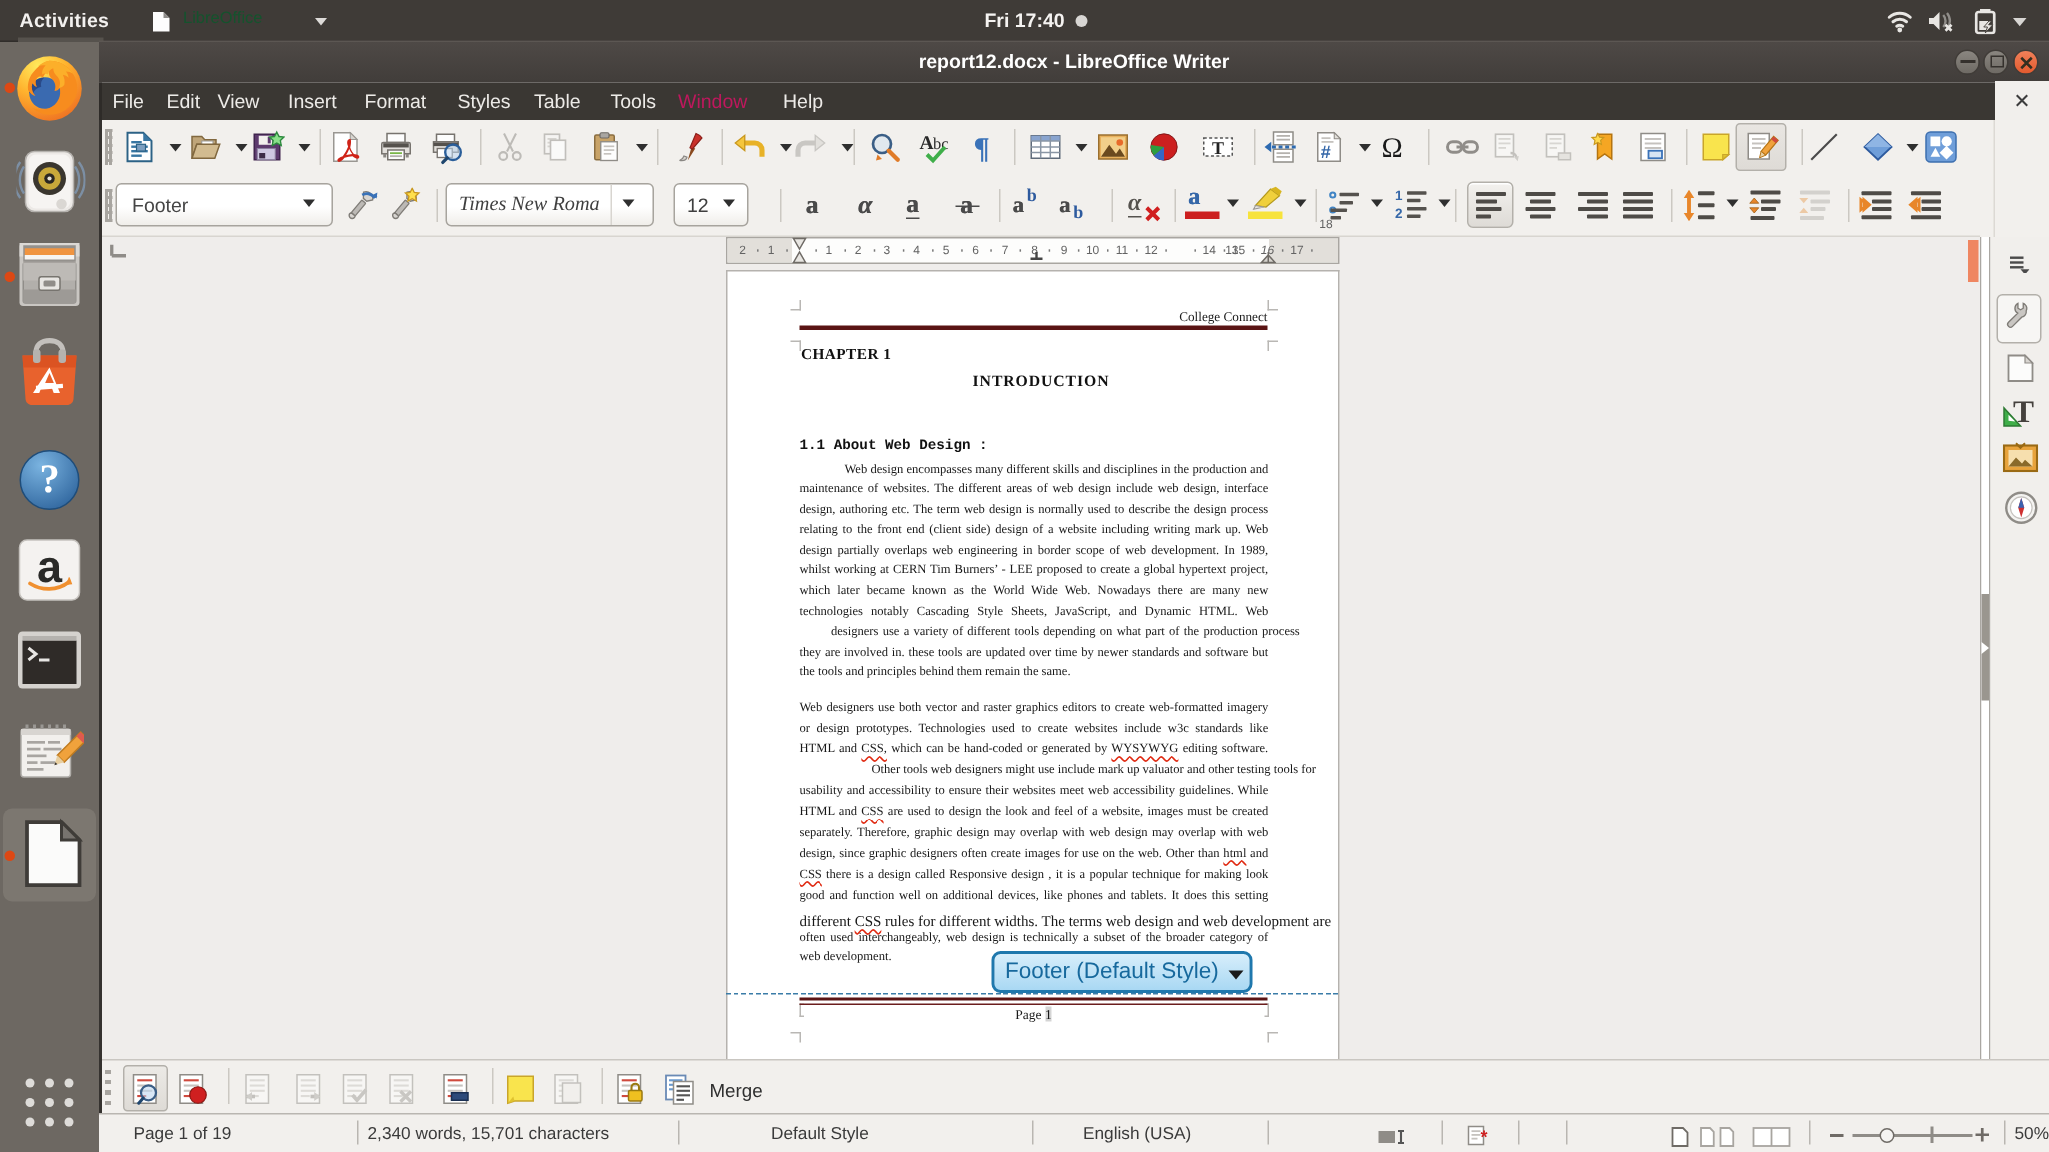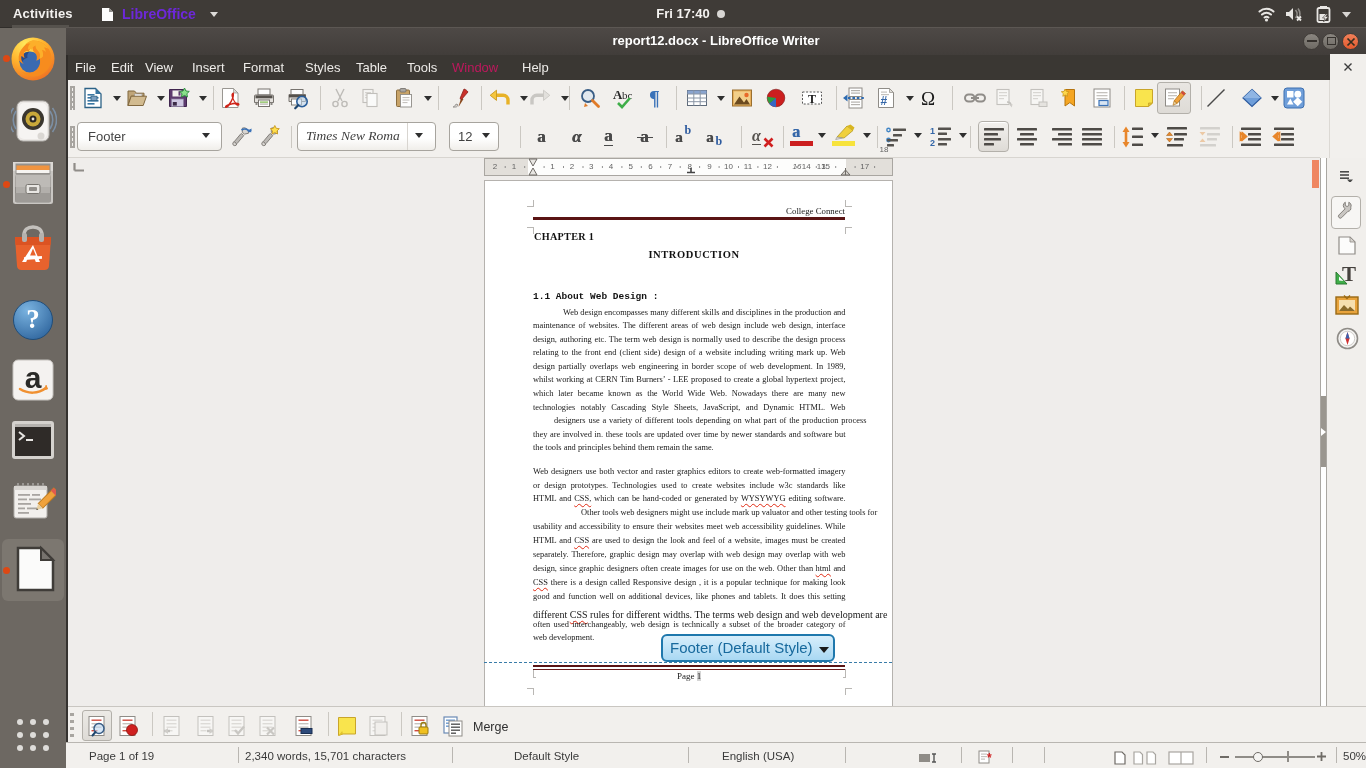--- a/index.html
+++ b/index.html
@@ -16,21 +16,21 @@
 .sq{text-decoration:underline;text-decoration-style:wavy;text-decoration-color:#e02a12;
 text-decoration-thickness:1px;text-underline-offset:2px;}
 </style></head><body>
 <div style="position:absolute;left:0;top:0;width:1366px;height:28px;background:#3f3b37;border-bottom:1px solid #302d2a;"></div>
 <div style="position:absolute;left:12px;top:25px;width:57px;height:3px;background:#56524d;"></div>
 <div style="position:absolute;left:13px;top:6px;font-size:13px;font-weight:700;color:#f3f1ef;letter-spacing:0.2px;">Activities</div>
 <svg style="position:absolute;left:101px;top:7px" width="13" height="15" viewBox="0 0 13 15">
     <path d="M1 1h7l4 4v9H1z" fill="#fdfdfd"></path>
     <path d="M8 1l4 4H8z" fill="#8f8d8a"></path>
   </svg>
-<div style="position:absolute;left:122px;top:6px;font-size:14px;font-weight:700;color:#6d28d9;">LibreOffice</div>
+<div style="position:absolute;left:122px;top:6px;font-size:11px;font-weight:400;color:#14532d;">LibreOffice</div>
 <svg style="position:absolute;left:209px;top:11px" width="10" height="7" viewBox="0 0 10 7">
     <path d="M1 1h8l-4 5z" fill="#dddbd8"></path>
   </svg>
 <div style="position:absolute;left:583px;top:6px;width:200px;text-align:center;font-size:13px;font-weight:700;color:#f5f3f1;">Fri 17:40</div>
 <div style="position:absolute;left:717px;top:10px;width:8px;height:8px;border-radius:50%;background:#d8d6d3;"></div>
 <svg style="position:absolute;left:1258px;top:6px" width="17" height="16" viewBox="0 0 17 16">
     <path d="M1.5 5.5a10.5 10.5 0 0114 0" stroke="#e8e6e3" stroke-width="2" fill="none" stroke-linecap="round"></path>
     <path d="M4 8.5a7 7 0 019 0" stroke="#e8e6e3" stroke-width="2" fill="none" stroke-linecap="round"></path>
     <path d="M6.5 11.5a3.5 3.5 0 014 0" stroke="#e8e6e3" stroke-width="2" fill="none" stroke-linecap="round"></path>
     <circle cx="8.5" cy="14" r="1.6" fill="#e8e6e3"></circle>
@@ -615,21 +615,21 @@
 <div style="position:absolute;left:644.4px;top:161.5px;width:12px;text-align:center;font-size:8px;color:#636363;">6</div>
 <div style="position:absolute;left:664px;top:161.5px;width:12px;text-align:center;font-size:8px;color:#636363;">7</div>
 <div style="position:absolute;left:683.8px;top:161.5px;width:12px;text-align:center;font-size:8px;color:#636363;">8</div>
 <div style="position:absolute;left:703.4px;top:161.5px;width:12px;text-align:center;font-size:8px;color:#636363;">9</div>
 <div style="position:absolute;left:722.4px;top:161.5px;width:12px;text-align:center;font-size:8px;color:#636363;">10</div>
 <div style="position:absolute;left:742px;top:161.5px;width:12px;text-align:center;font-size:8px;color:#636363;">11</div>
 <div style="position:absolute;left:761.4px;top:161.5px;width:12px;text-align:center;font-size:8px;color:#636363;">12</div>
 <div style="position:absolute;left:780.8px;top:161.5px;width:12px;text-align:left;font-size:8px;color:#636363;margin-left:36px;">13</div>
 <div style="position:absolute;left:800.2px;top:161.5px;width:12px;text-align:center;font-size:8px;color:#636363;">14</div>
 <div style="position:absolute;left:819.6px;top:161.5px;width:12px;text-align:center;font-size:8px;color:#636363;">15</div>
-<div style="position:absolute;left:791px;top:161.5px;width:12px;text-align:center;font-size:8px;color:#636363;font-style:italic;">16</div>
+<div style="position:absolute;left:839px;top:161.5px;width:12px;text-align:center;font-size:8px;color:#636363;font-style:italic;">16</div>
 <div style="position:absolute;left:858.7px;top:161.5px;width:12px;text-align:center;font-size:8px;color:#636363;">17</div>
 <div style="position:absolute;left:878px;top:145px;width:12px;text-align:center;font-size:8px;color:#636363;">18</div>
 <svg style="position:absolute;left:484px;top:158px" width="409" height="18" viewBox="0 0 409 18">
     <rect x="20.7" y="8.2" width="1" height="1.6" fill="#777"></rect>
     <rect x="40.2" y="8.2" width="1" height="1.6" fill="#777"></rect>
     <rect x="59.6" y="8.2" width="1" height="1.6" fill="#777"></rect>
     <rect x="79.0" y="8.2" width="1" height="1.6" fill="#777"></rect>
     <rect x="98.5" y="8.2" width="1" height="1.6" fill="#777"></rect>
     <rect x="117.9" y="8.2" width="1" height="1.6" fill="#777"></rect>
     <rect x="137.4" y="8.2" width="1" height="1.6" fill="#777"></rect>

